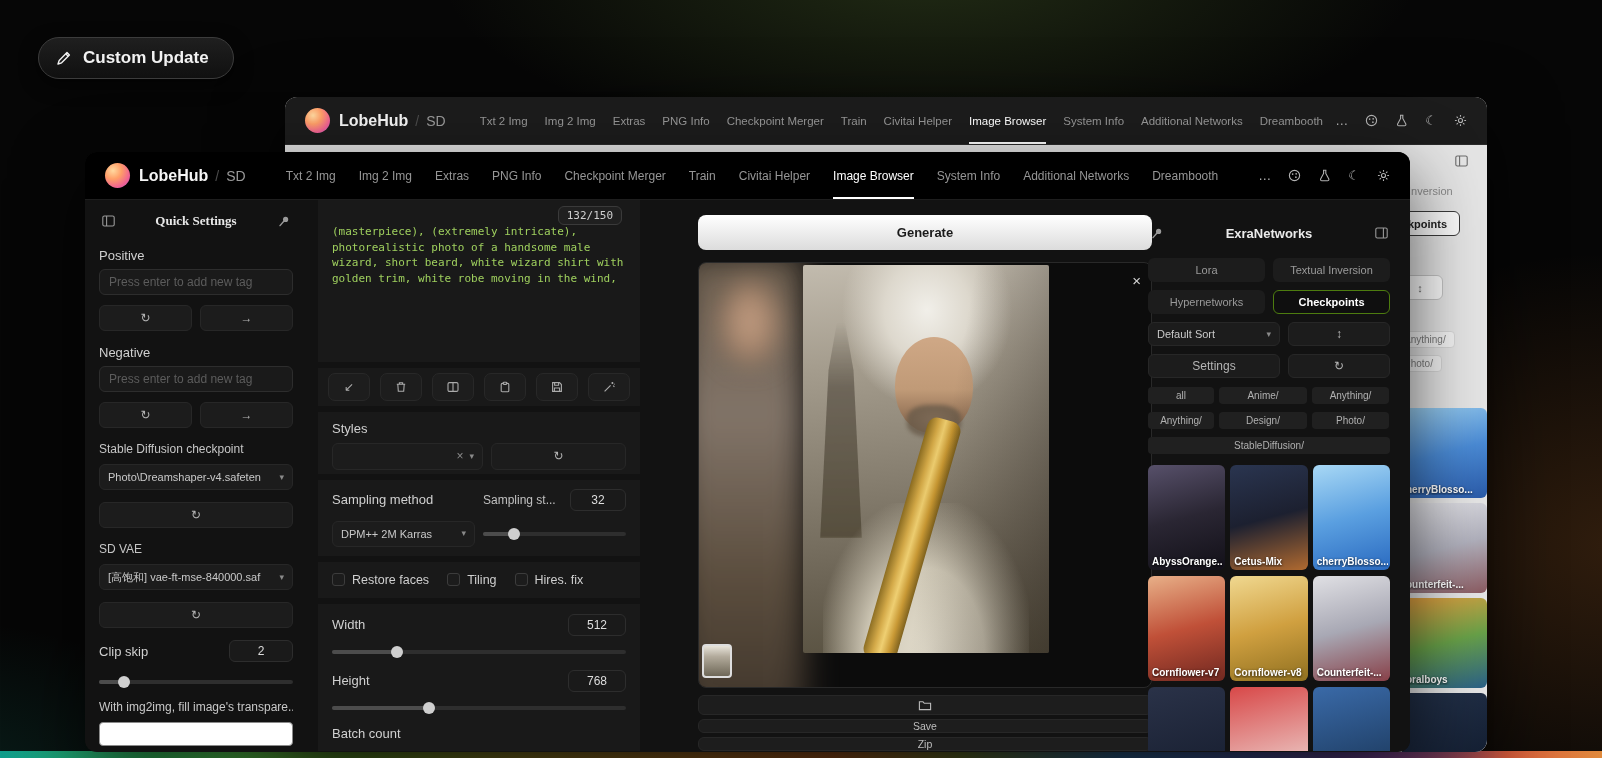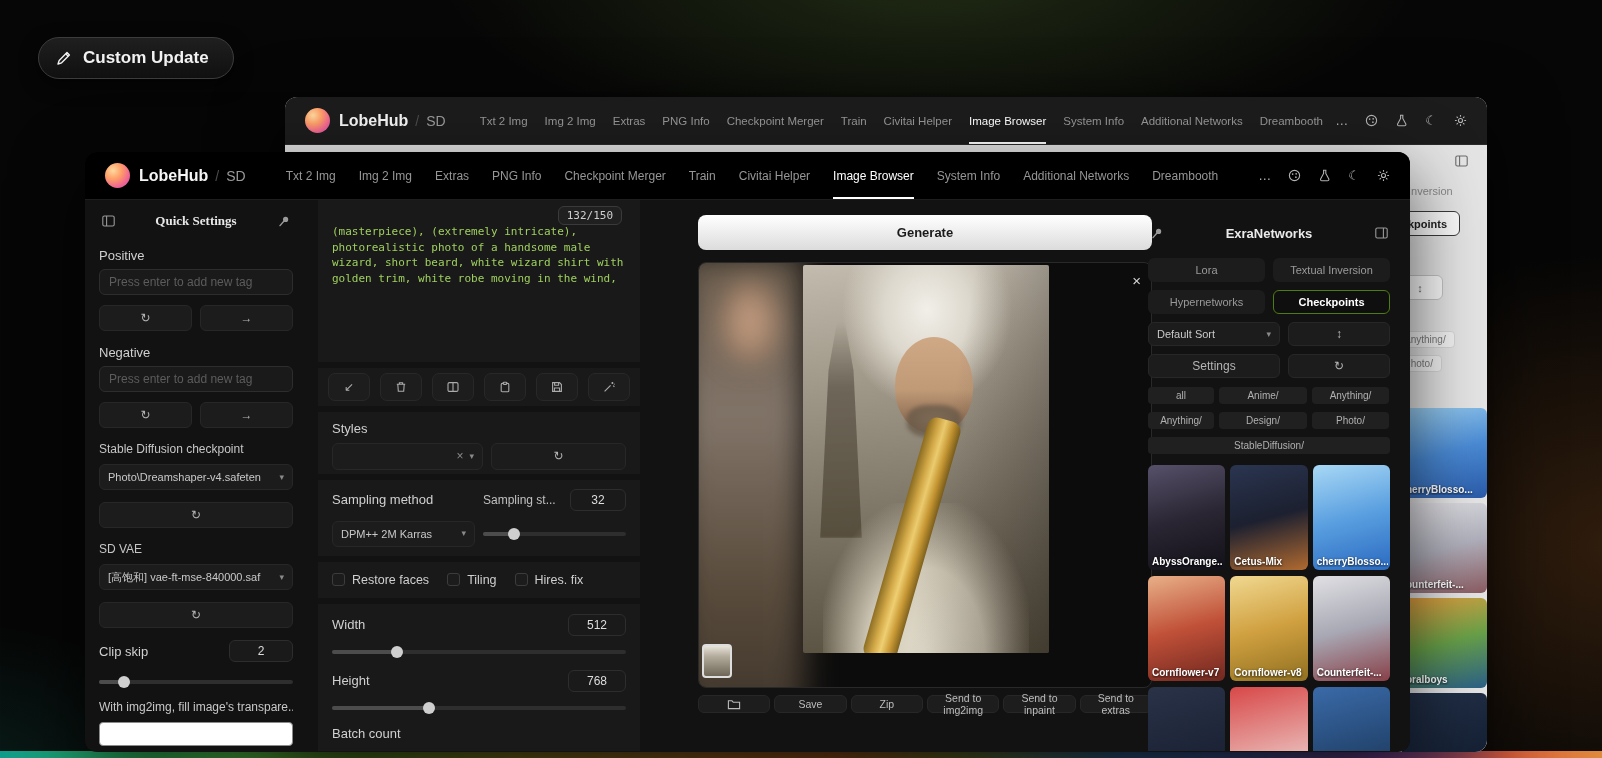--- a/index.html
+++ b/index.html
@@ -111,21 +111,21 @@
   background:linear-gradient(180deg,#cfa886 0%,#c09a77 55%,#8a6a50 90%);}
 .im-beard{position:absolute;top:140px;left:104px;width:54px;height:32px;border-radius:40%;opacity:.8;filter:blur(2px);
   background:radial-gradient(#7a6a58,#5f5242);}
 .im-robe{position:absolute;bottom:0;left:20px;width:206px;height:150px;
   background:radial-gradient(ellipse at 50% 100%,#e2dccc 0%,#cfc8b6 40%,rgba(207,200,182,0) 75%);}
 .im-sash{position:absolute;top:150px;left:92px;width:34px;height:250px;transform:rotate(16deg);border-radius:10px;opacity:.95;
   background:linear-gradient(90deg,#8a6a1c,#d4a843 30%,#f0cf6e 50%,#c8962e 75%,#7a5c16);}
 .close-btn{position:absolute;top:10px;right:10px;background:none;border:none;color:#d5d5d5;font-size:15px;line-height:1;cursor:pointer;z-index:4;}
 .thumb{position:absolute;left:3px;bottom:9px;width:30px;height:34px;border:2px solid #dedede;border-radius:4px;overflow:hidden;cursor:pointer;z-index:4;
   background:linear-gradient(180deg,#e8e4da 0%,#b3ab9c 35%,#6e6757 100%);}
-.viewer-actions{margin-top:7px;display:flex;gap:4px;height:18px;}
+.viewer-actions{margin-top:7px;display:flex;gap:4px;height:32px;flex-direction:column;}
 .va-btn{flex:1;background:#1d1d1d;border:1px solid #272727;border-radius:6px;color:#bdbdbd;font-size:10.5px;
   display:flex;align-items:center;justify-content:center;text-align:center;line-height:1.15;padding:0 2px;cursor:pointer;font-family:"Liberation Sans",sans-serif;}
 
 .nets{position:absolute;left:1055px;top:0;width:256px;height:100%;padding:22px 6px 0 8px;overflow:hidden;}
 .nets-header{display:flex;align-items:center;height:22px;}
 .nets-title{flex:1;text-align:center;font-weight:700;font-size:13px;color:#eaeaea;}
 .nets-tabs{margin-top:14px;display:grid;grid-template-columns:1fr 1fr;gap:8px;}
 .ntab{height:24px;border-radius:6px;background:#1c1c1c;color:#9a9a9a;font-size:11px;display:flex;align-items:center;justify-content:center;cursor:pointer;white-space:nowrap;}
 .ntab.active{background:#0f0f0f;border:1px solid #4d7c0f;color:#fff;font-weight:600;}
 .nets-row{margin-top:8px;display:grid;grid-template-columns:132px 1fr;gap:8px;}

